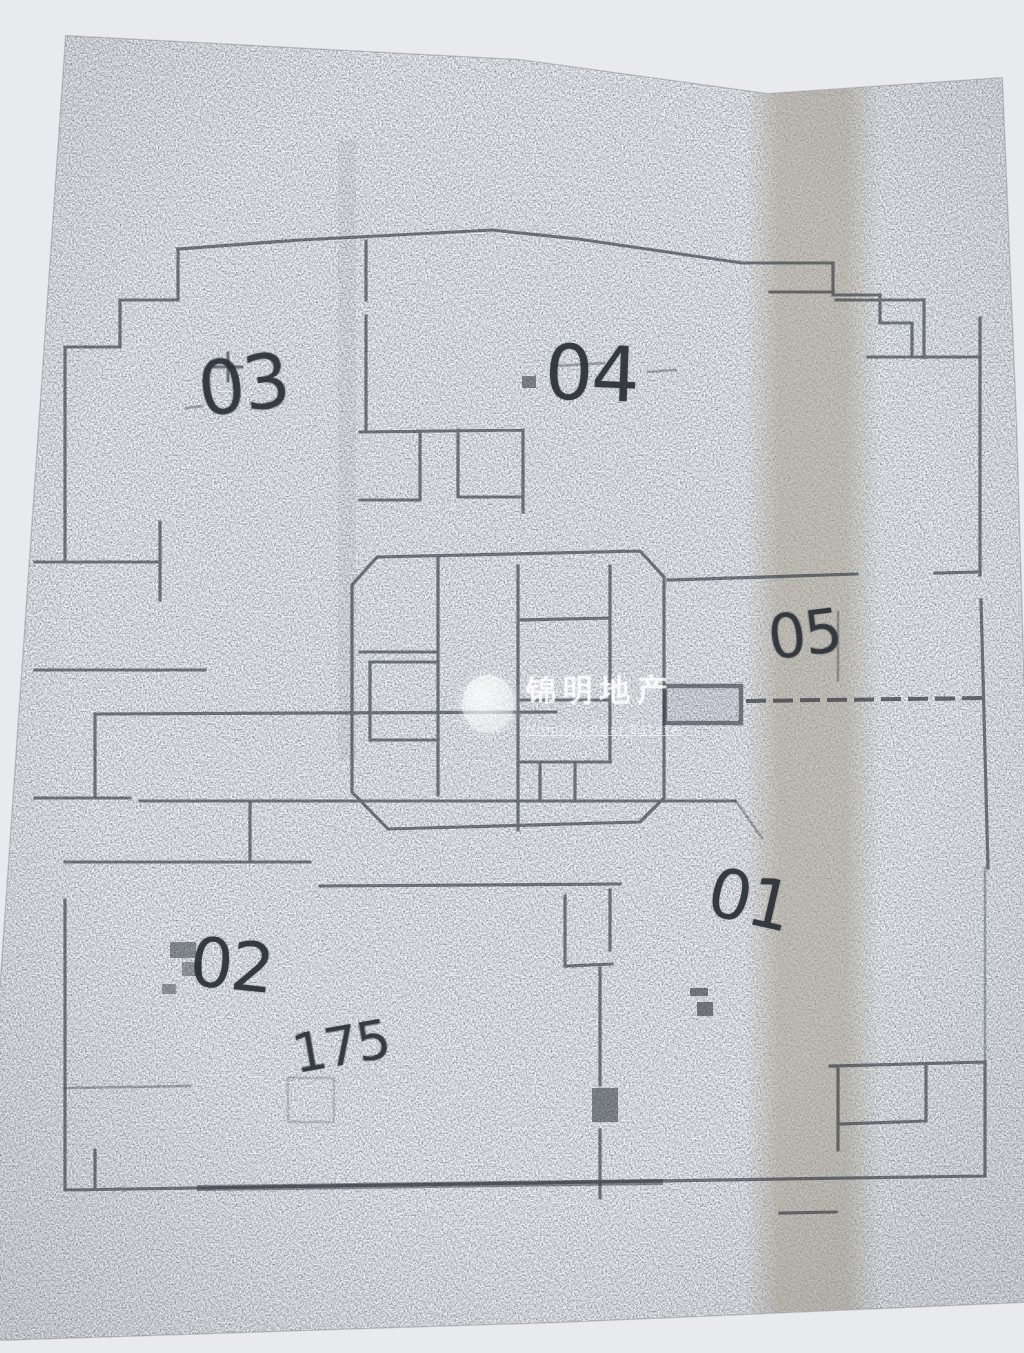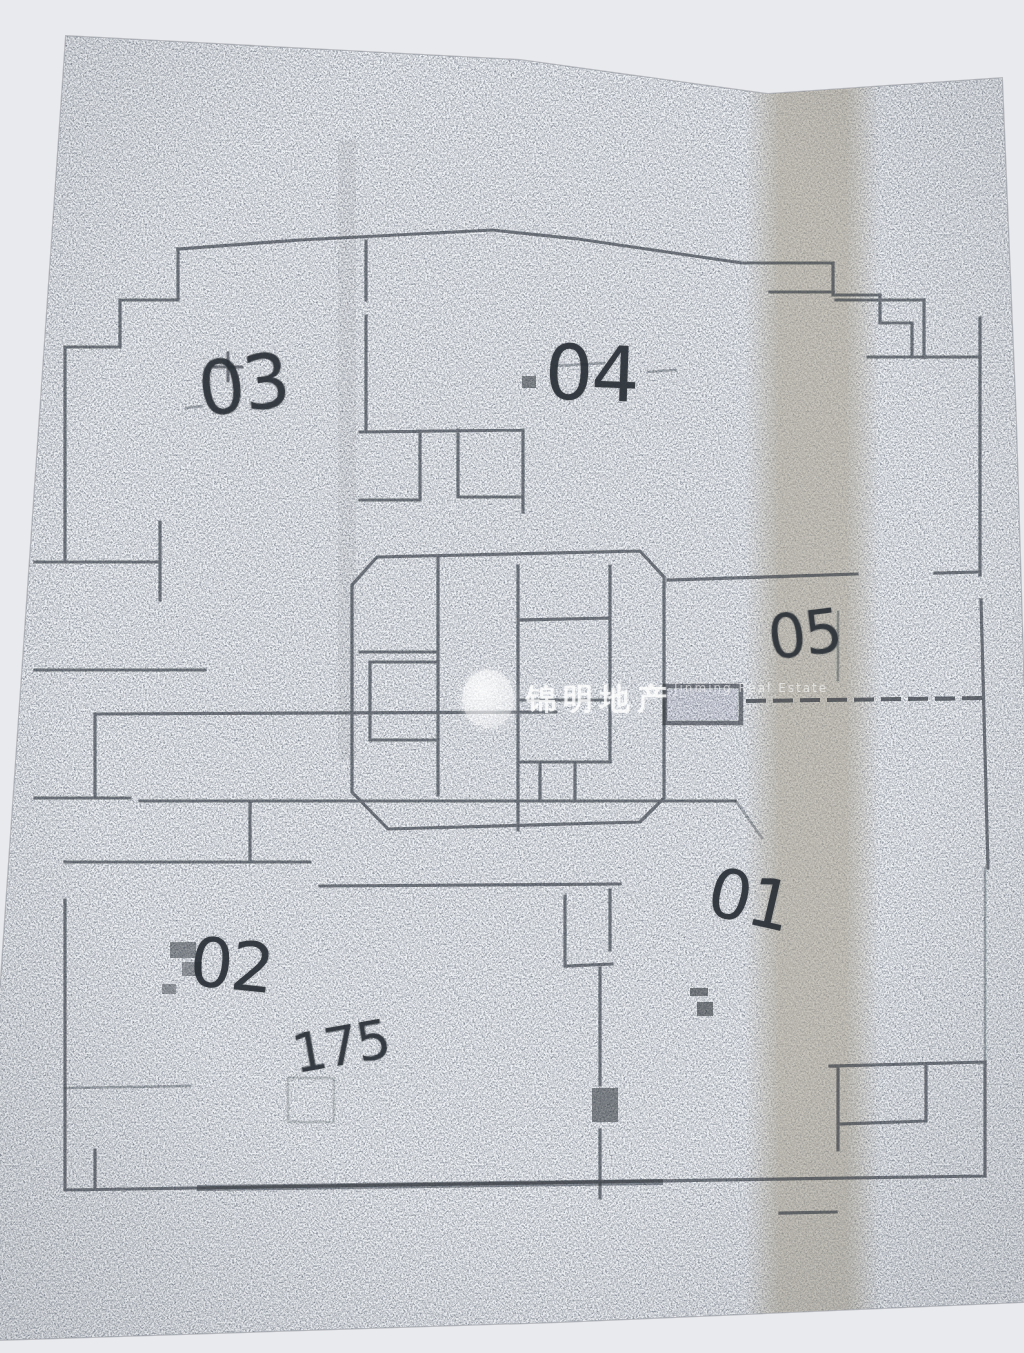--- a/index.html
+++ b/index.html
@@ -22,27 +22,27 @@
   .note175{left:292px;top:1020px;font-size:54px;transform:rotate(-10deg);}
   .watermark{
     position:absolute;left:462px;top:670px;display:flex;align-items:center;gap:12px;
   }
   .wm-logo{
     width:52px;height:58px;border-radius:50%;flex:0 0 auto;
     background:radial-gradient(circle at 38% 35%, rgba(255,255,255,.95), rgba(255,255,255,.55) 70%, rgba(255,255,255,.3));
     box-shadow:0 0 10px rgba(255,255,255,.5);
     opacity:.88;
   }
-  .wm-text{display:flex;}
+  .wm-text{display:flex;flex-direction:column;}
   .wm-cn{
     color:rgba(255,255,255,.8);font-size:30px;font-weight:bold;
     letter-spacing:7px;text-shadow:0 0 3px rgba(255,255,255,.4);white-space:nowrap;
   }
   .wm-en{
-    color:rgba(255,255,255,.58);font-size:12px;letter-spacing:2px;margin-top:2px;white-space:nowrap;
+    color:rgba(255,255,255,.58);font-size:12px;letter-spacing:2px;margin-top:12px;white-space:nowrap;text-decoration:underline;
   }
 </style>
 </head>
 <body>
 
 <div class="photo">
 
   <svg class="plan-svg" viewBox="0 0 1024 1353" xmlns="http://www.w3.org/2000/svg">
     <defs>
       <clipPath id="paperClip">

